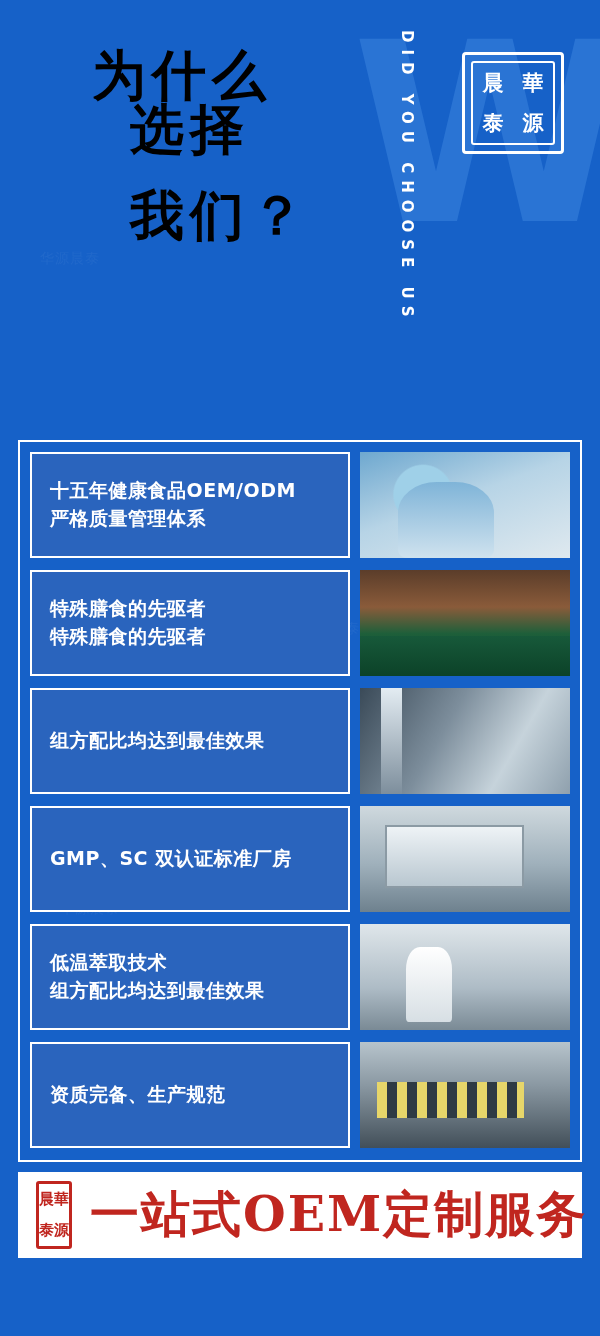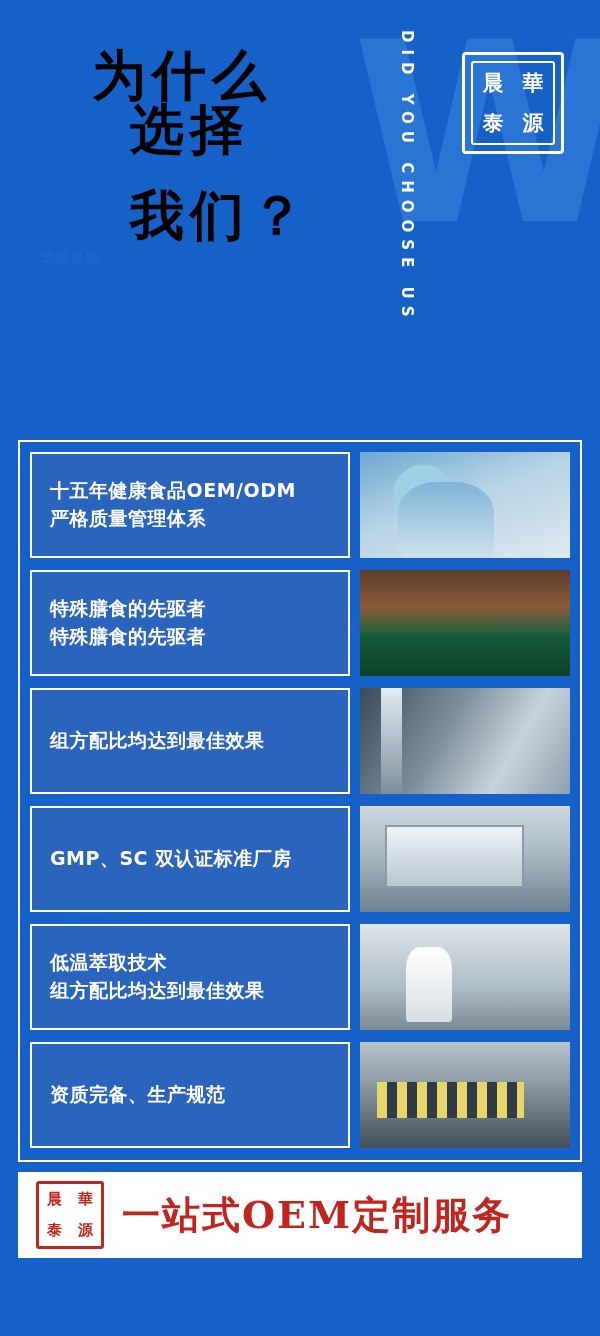--- a/index.html
+++ b/index.html
@@ -107,21 +107,21 @@
   }
   .footer .stamp{
     width:62px;height:62px;margin-left:18px;border:3px solid #c0261f;border-radius:3px;
     display:grid;grid-template-columns:1fr 1fr;grid-template-rows:1fr 1fr;
     color:#c0261f;font-family:"DejaVu Serif","Liberation Serif",serif;
     font-size:15px;font-weight:700;align-items:center;justify-items:center;
   }
   .footer .slogan{
     margin-left:18px;color:#c0261f;font-weight:700;
     font-family:"DejaVu Serif","Liberation Serif",serif;
-    font-size:38px;letter-spacing:2px;white-space:nowrap;
+    font-size:49px;letter-spacing:2px;white-space:nowrap;
   }
   .bottom-fill{position:absolute;left:0;top:1258px;width:600px;height:78px;background:#1661c8;z-index:2;}
 </style>
 </head>
 <body>
 
 <div class="page">
 
   <div class="wm-why">WHY</div>
 

